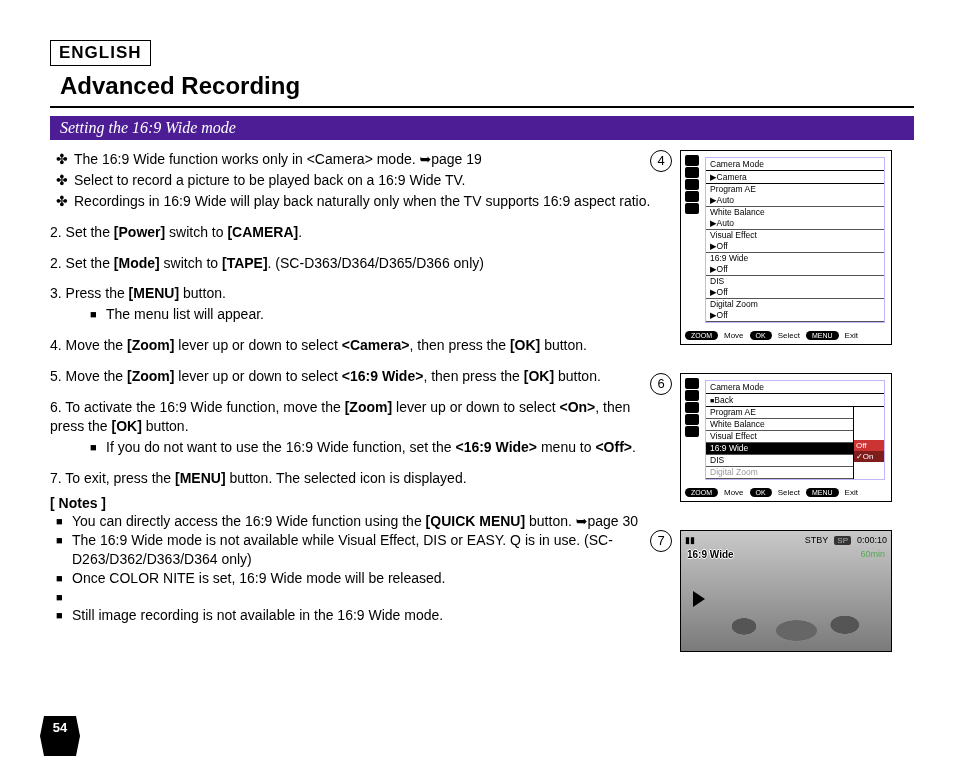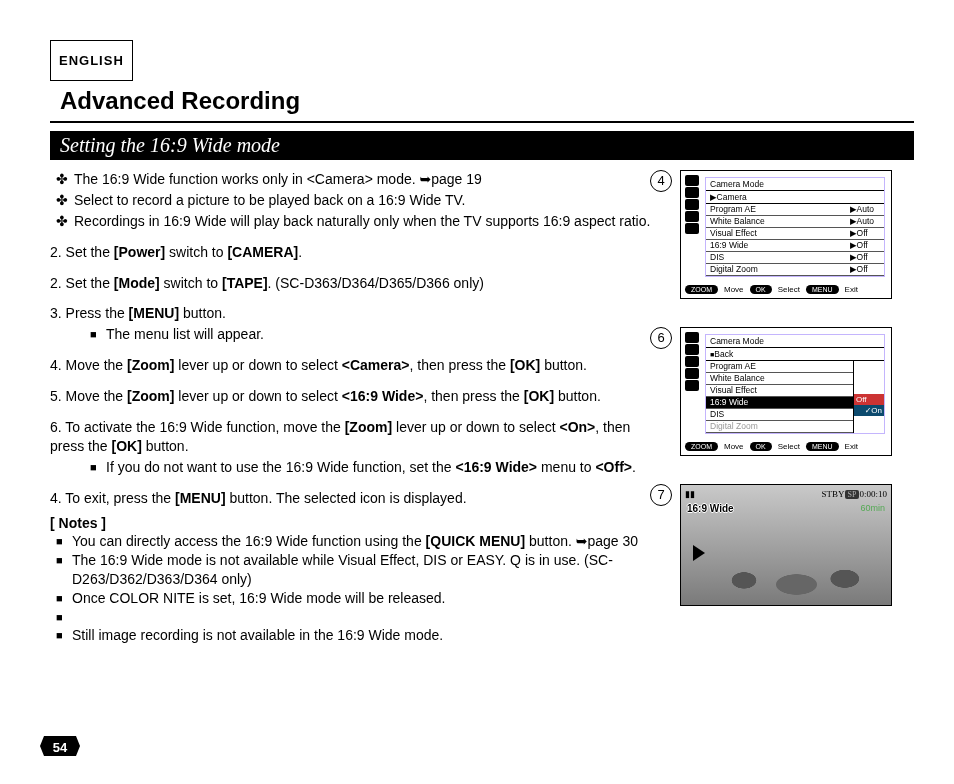--- a/index.html
+++ b/index.html
@@ -14,43 +14,43 @@
   .page {
     position: relative;
     padding: 40px 40px 40px 50px;
     box-sizing: border-box;
     width: 954px;
     height: 784px;
   }
   .lang-box {
     border: 1px solid #000;
     display: inline-block;
-    padding: 12px 8px;
-    font-size: 13px;
+    padding: 2px 8px;
+    font-size: 17px;
     font-weight: bold;
     letter-spacing: 1px;
     margin-bottom: 6px;
     text-align: center;
   }
   .title {
     font-size: 24px;
     font-weight: bold;
     margin: 0 0 6px 10px;
   }
   .hr-thick {
     border: none;
     border-top: 2px solid #000;
     margin: 4px 0 8px 0;
   }
   .section-bar {
-    background: #000000;
+    background: #4c1d95;
     color: #fff;
     font-style: italic;
     font-family: Georgia, 'Times New Roman', serif;
-    font-size: 20px;
+    font-size: 16px;
     padding: 3px 10px;
     margin-bottom: 10px;
   }
   .content-row {
     display: flex;
     gap: 18px;
   }
   .col-left {
     flex: 1;
     font-size: 14px;
@@ -118,34 +118,35 @@
   .menu-sub {
     display: flex; align-items: center;
     padding: 1px 4px;
     border-bottom: 1px solid #000;
   }
   .menu-row {
     display: flex;
     padding: 0 4px;
     border-bottom: 0.5px solid #555;
     line-height: 11px;
+    flex-direction: column;
   }
   .menu-row .k { flex: 1; }
   .menu-row .v { width: 30px; text-align: left; }
   .menu-row.sel {
     background: #000; color: #fff;
   }
   .menu-row.dim { color: #999; }
   .opt-col {
     width: 30px;
     border-left: 1px solid #000;
     font-size: 8px;
   }
   .opt-off { background: #c33; color:#fff; padding:0 2px; font-size:8px; line-height:11px;}
-  .opt-on  { background: #0c4a6e; color:#fff; padding:0 2px; font-size:8px; line-height:11px;text-align:right;}
+  .opt-on  { background: #7f1d1d; color:#fff; padding:0 2px; font-size:8px; line-height:11px;}
   .footbar {
     display: flex; gap: 6px;
     padding: 4px 4px 4px 4px;
     font-size: 8px;
     align-items: center;
     text-align: right;
   }
   .pill {
     background: #000; color: #fff;
     border-radius: 8px;
@@ -161,21 +162,21 @@
     background: linear-gradient(180deg,#c9c9c9 0%, #9a9a9a 60%, #7a7a7a 100%);
     overflow: hidden;
   }
   .pv-top {
     position: absolute; left: 4px; right: 4px; top: 4px;
     display: flex; justify-content: space-between;
     font-size: 9px; color: #000;
     align-items: center;
   }
   .pv-top .sp { background:#333; color:#b0b0b0; padding:0 3px; border-radius:2px; font-size:8px;}
-  .pv-top .r { display:flex; align-items:center;font-family:Liberation Serif, serif;}
+  .pv-top .r { display:flex; gap:6px; align-items:center;}
   .pv-wide {
     position: absolute; left: 6px; top: 18px;
     font-size: 10px; font-weight: bold; color: #000;
     text-shadow: 1px 0 #fff, -1px 0 #fff, 0 1px #fff, 0 -1px #fff;
   }
   .pv-time2 { position:absolute; right:6px; top:18px; font-size:9px; color:#5a5; }
   .dolphin {
     position: absolute; left: 0; bottom: 0; right: 0; top: 38px;
     background:
       radial-gradient(ellipse 30px 20px at 30% 70%, #555 0%, #555 40%, transparent 42%),
@@ -186,21 +187,21 @@
     position:absolute; left:12px; top:50%;
     width:0;height:0;
     border-top:8px solid transparent;
     border-bottom:8px solid transparent;
     border-left:12px solid #000;
   }
   .page-badge {
     position: absolute;
     left: 40px;
     bottom: 28px;
-    width: 40px; height: 20px;
+    width: 40px; height: 40px;
     background: #000;
     color: #fff;
     font-weight: bold;
     font-size: 13px;
     text-align: center;
     line-height: 24px;
     clip-path: polygon(10% 0, 90% 0, 100% 50%, 90% 100%, 10% 100%, 0 50%);
   }
   .arrow { font-family: Arial; }
 </style>
@@ -258,21 +259,21 @@
         <span>6. To activate the 16:9 Wide function, move the </span><b>[Zoom]</b><span> lever up or down to select </span><b>&lt;On&gt;</b><span>, then press the </span><b>[OK]</b><span> button.</span>
       </div>
       <div class="substep">
           <span class="sq">■</span>
           <span>
         <span>If you do not want to use the 16:9 Wide function, set the </span><b>&lt;16:9 Wide&gt;</b><span> menu to </span><b>&lt;Off&gt;</b><span>.</span>
       </span>
         </div>
 
       <div class="step">
-        <span>4. To exit, press the </span><b>[MENU]</b><span> button. The selected icon is displayed.</span>
+        <span>7. To exit, press the </span><b>[MENU]</b><span> button. The selected icon is displayed.</span>
       </div>
 
       <div class="notes-head">[ Notes ]</div>
       <div class="note-line">
           <span class="sq">■</span>
           <span>
         <span>You can directly access the 16:9 Wide function using the </span><b>[QUICK MENU]</b><span> button. ➥page 30</span>
       </span>
         </div>
       <div class="note-line">

